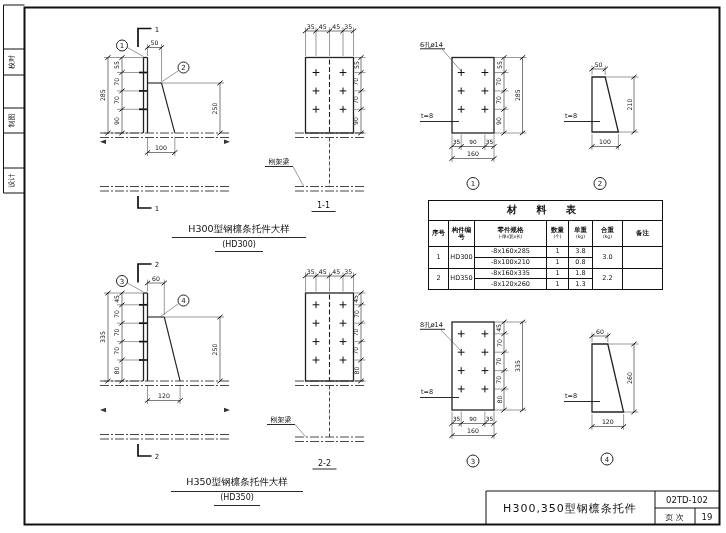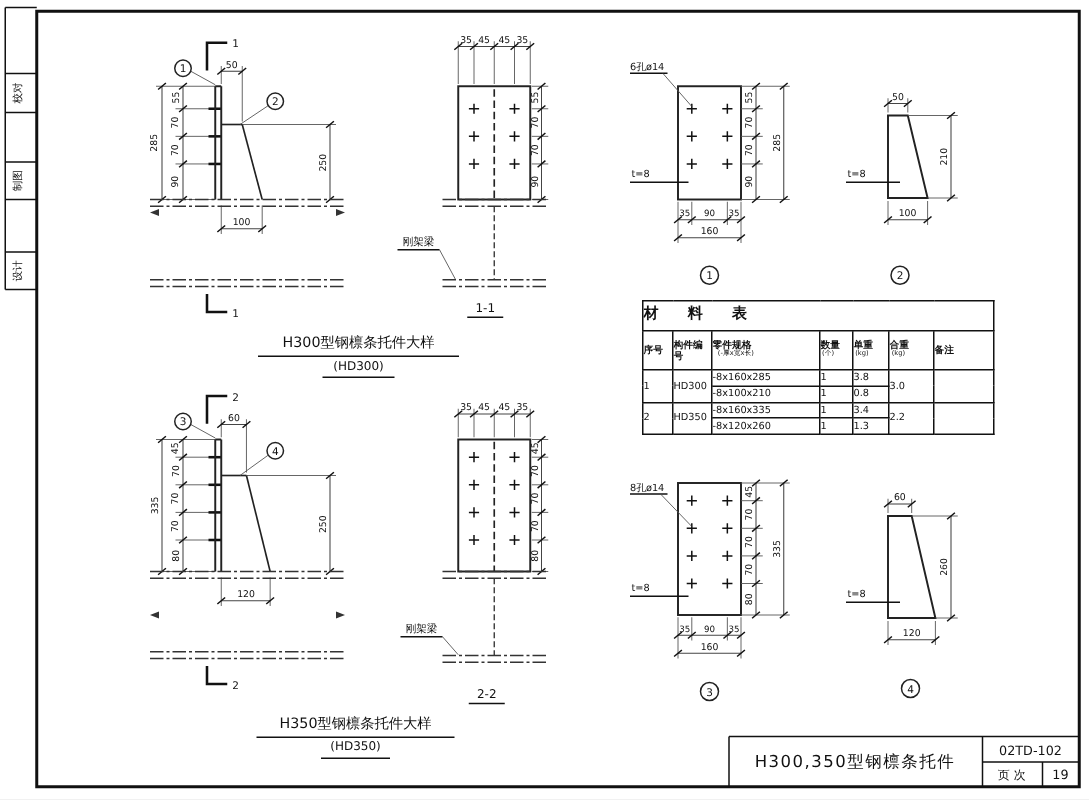--- a/index.html
+++ b/index.html
@@ -22,21 +22,21 @@
   .t7{font-size:7px;text-anchor:middle;}
   .t7s{font-size:6.5px;text-anchor:start;}
   .t8{font-size:8px;text-anchor:middle;}
   .t95{font-size:9.5px;text-anchor:middle;}
   .t11{font-size:11px;text-anchor:middle;letter-spacing:1px;}
   .t85{font-size:8.5px;text-anchor:middle;}
   .balloon{fill:#fff;stroke:#222;stroke-width:1;}
   
   .mt{position:absolute;left:428px;top:200px;width:234px;height:90px;}
   .mt table{border-collapse:collapse;width:100%;height:100%;table-layout:fixed;}
-  .mt td{border:1px solid #111;padding:0;text-align:left;vertical-align:middle;
+  .mt td{border:1px solid #111;padding:0;text-align:center;vertical-align:middle;
          font-size:6.5px;color:#111;line-height:1.05;overflow:hidden;margin-top:14px;}
   .mt .ttl{font-size:10px;font-weight:bold;letter-spacing:8px;height:19px;border-bottom:1.4px solid #111;}
   .mt .hd{font-size:6px;font-weight:bold;height:26px;}
   .mt .sub{font-size:5px;font-weight:normal;display:block;transform:scale(0.9);}
   .mt table{border:1.6px solid #111;}
 </style>
 </head>
 <body>
 
 <div class="sheet">
@@ -605,21 +605,21 @@
     <tr>
       <td>-8x100x210</td>
       <td>1</td>
       <td>0.8</td>
     </tr>
     <tr>
       <td rowspan="2">2</td>
       <td rowspan="2">HD350</td>
       <td>-8x160x335</td>
       <td>1</td>
-      <td>3.4</td>
+      <td>1.8</td>
       <td rowspan="2">2.2</td>
       <td rowspan="2"></td>
     </tr>
     <tr>
       <td>-8x120x260</td>
       <td>1</td>
       <td>1.3</td>
     </tr>
   </tbody>
       </table>

